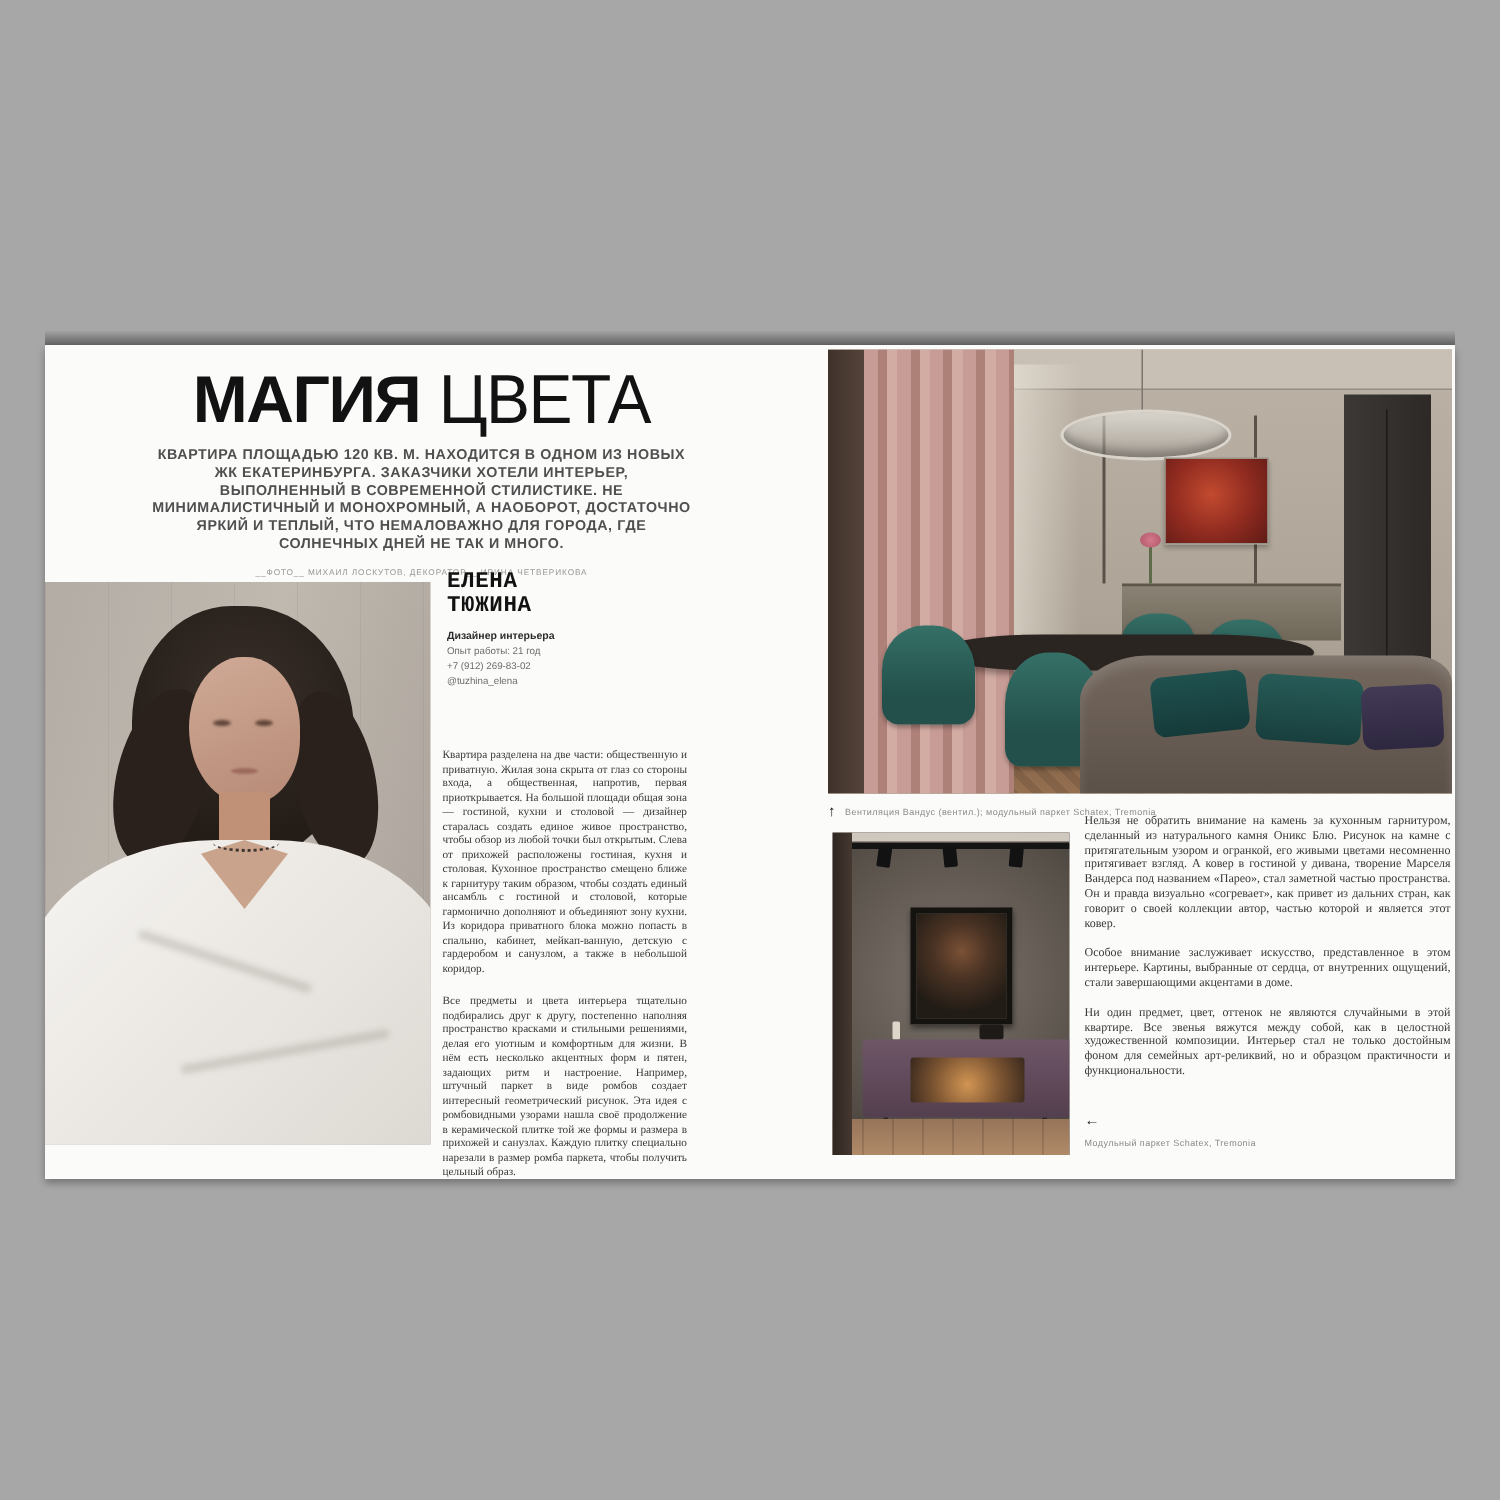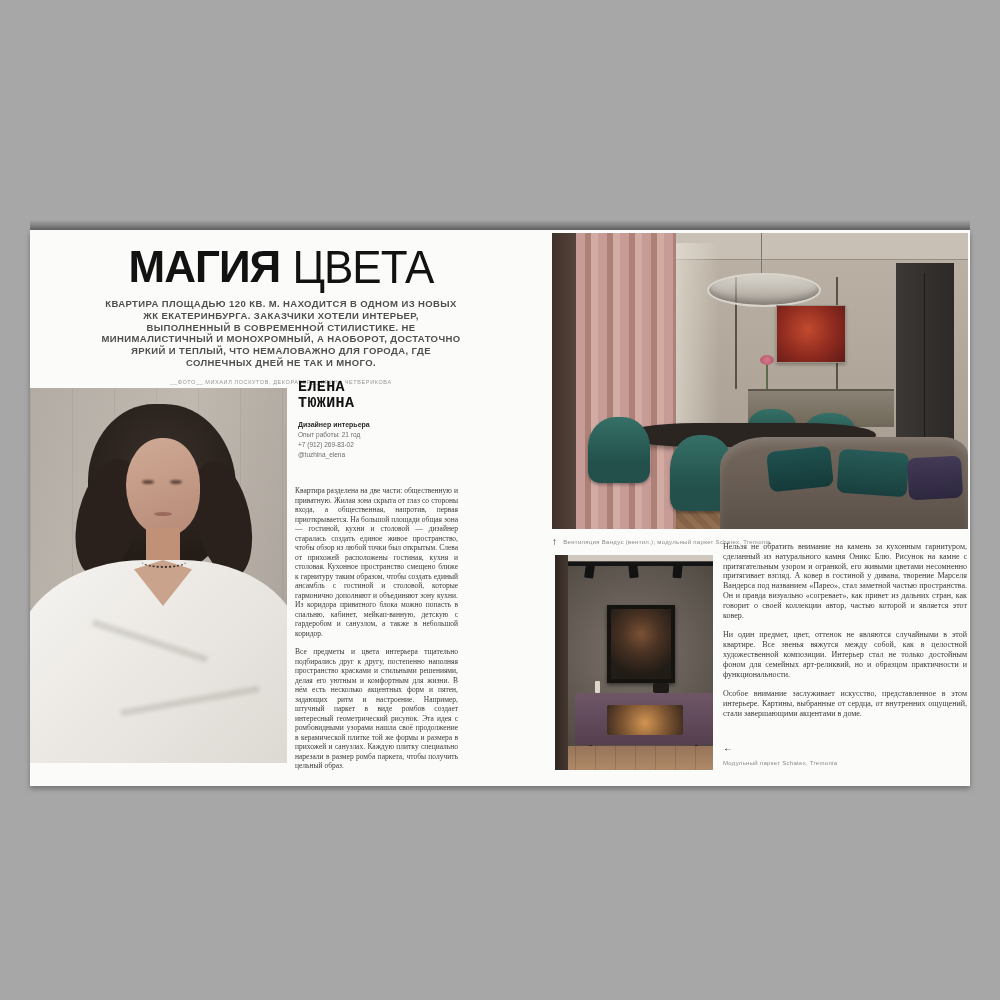--- a/index.html
+++ b/index.html
@@ -40,21 +40,21 @@
   .w-fold2{left:90px;top:310px;width:140px;height:6px;transform:rotate(-10deg);}
   .w-collar{position:absolute;left:104px;top:172px;width:58px;height:46px;background:#c9a38c;
             clip-path:polygon(50% 0,100% 20%,50% 100%,0 20%);}
   
   .designer{position:absolute;left:268px;top:150px;width:170px;color:#121212;}
   .d-name{font-weight:900;font-size:15px;line-height:15.5px;letter-spacing:.4px;font-family:Liberation Mono, monospace;}
   .d-role{margin-top:10px;font-weight:700;font-size:7px;color:#2b2b2b;}
   .d-line{margin-top:3px;font-size:6.5px;color:#6d6d6d;}
   .bodycol{position:absolute;left:265px;top:256px;width:163px;font-family:"Liberation Serif",serif;
            font-size:7.5px;line-height:9.5px;color:#3a3a3a;text-align:justify;}
-  .bodycol p{margin:0 0 9px 0;}
+  .bodycol p{margin:12px 0 9px 0;}
   
   .ph1{position:absolute;left:522px;top:3px;width:416px;height:296px;overflow:hidden;background:#ada496;}
   .ph1-wall{position:absolute;inset:0;background:linear-gradient(to bottom,#bcb3a6 0%,#a89f92 80%);}
   .ph1-ceil{position:absolute;left:0;right:0;top:0;height:26px;background:#c8c0b4;border-bottom:1px solid #968e82;}
   .ph1-dark-curtain{position:absolute;left:0;top:0;width:24px;height:100%;background:linear-gradient(90deg,#3f322b,#54433a);}
   .ph1-pink{position:absolute;left:24px;top:0;width:100px;height:100%;
      background:repeating-linear-gradient(90deg,#c79c96 0 9px,#ad8078 9px 15px,#d2aba3 15px 22px);}
   .ph1-light{position:absolute;left:124px;top:10px;width:44px;height:230px;background:linear-gradient(90deg,rgba(238,232,220,.55),rgba(238,232,220,0));}
   .ph1-batten{position:absolute;width:2px;height:112px;top:44px;background:#5a5248;}
   .ph1-batten.b1{left:183px;} .ph1-batten.b2{left:284px;}
@@ -204,21 +204,21 @@
       <div class="ph2-board"></div>
       <div class="ph2-niche"></div>
       <div class="ph2-leg1"></div>
       <div class="ph2-leg2"></div>
       <div class="ph2-floor"></div>
       <div class="ph2-curtain"></div>
     </div>
 
     <div class="rcol">
       <p>Нельзя не обратить внимание на камень за кухонным гарнитуром, сделанный из натурального камня Оникс Блю. Рисунок на камне с притягательным узором и огранкой, его живыми цветами несомненно притягивает взгляд. А ковер в гостиной у дивана, творение Марселя Вандерса под названием «Парео», стал заметной частью пространства. Он и правда визуально «согревает», как привет из дальних стран, как говорит о своей коллекции автор, частью которой и является этот ковер.</p>
+      <p>Особое внимание заслуживает искусство, представленное в этом интерьере. Картины, выбранные от сердца, от внутренних ощущений, стали завершающими акцентами в доме.</p>
       <p>Ни один предмет, цвет, оттенок не являются случайными в этой квартире. Все звенья вяжутся между собой, как в целостной художественной композиции. Интерьер стал не только достойным фоном для семейных арт-реликвий, но и образцом практичности и функциональности.</p>
-      <p>Особое внимание заслуживает искусство, представленное в этом интерьере. Картины, выбранные от сердца, от внутренних ощущений, стали завершающими акцентами в доме.</p>
     </div>
 
     <div class="cap2-arrow">←</div>
     <div class="cap cap2">Модульный паркет Schatex, Tremonia</div>
 
   </div>
 </div>
 
 </body></html>

